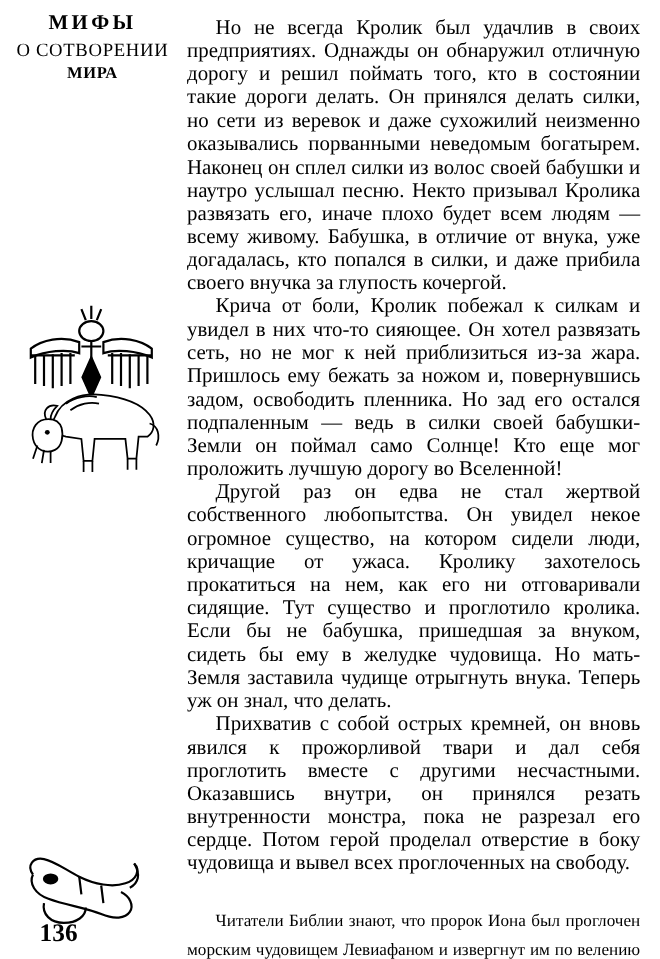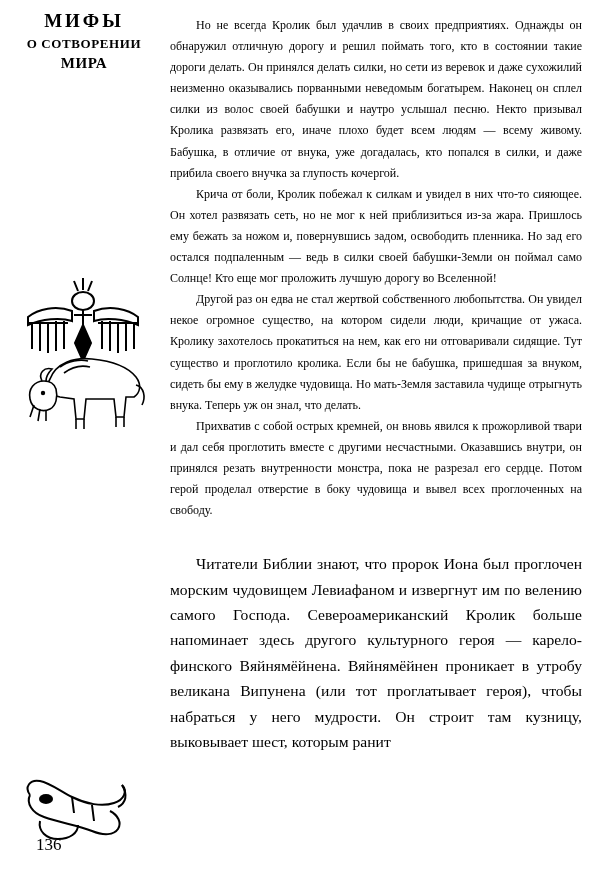--- a/index.html
+++ b/index.html
@@ -40,22 +40,22 @@
   }
   .header-title {
     font-family: "Liberation Serif", serif;
     font-weight: bold;
     font-size: 19px;
     letter-spacing: 3px;
     line-height: 1.1;
   }
   .header-sub1 {
     font-family: "Liberation Serif", serif;
-    font-weight: bold;
-    font-size: 13px;
+    font-weight: normal;
+    font-size: 17px;
     letter-spacing: 0.6px;
     margin-top: 4px;
   }
   .header-sub2 {
     font-family: "Liberation Serif", serif;
     font-weight: bold;
     font-size: 15px;
     letter-spacing: 0.6px;
     margin-top: 3px;
   }
@@ -83,34 +83,34 @@
     top: 770px;
     width: 120px;
     height: 75px;
   }
 
   .page-number {
     position: absolute;
     left: 36px;
     top: 832px;
     font-family: "Liberation Serif", serif;
-    font-weight: normal;
-    font-size: 17px;
+    font-weight: bold;
+    font-size: 23px;
   }
 
   
   .text-col {
     position: absolute;
     left: 170px;
     top: 12px;
     width: 412px;
   }
   .body-p {
     font-family: "Liberation Serif", serif;
-    font-size: 12px;
+    font-size: 19px;
     line-height: 21.1px;
     text-align: justify;
     text-indent: 26px;
     margin: 0;
     hyphens: manual;
   }
   .gap {
     height: 30px;
   }
   .body-p.second-section {

